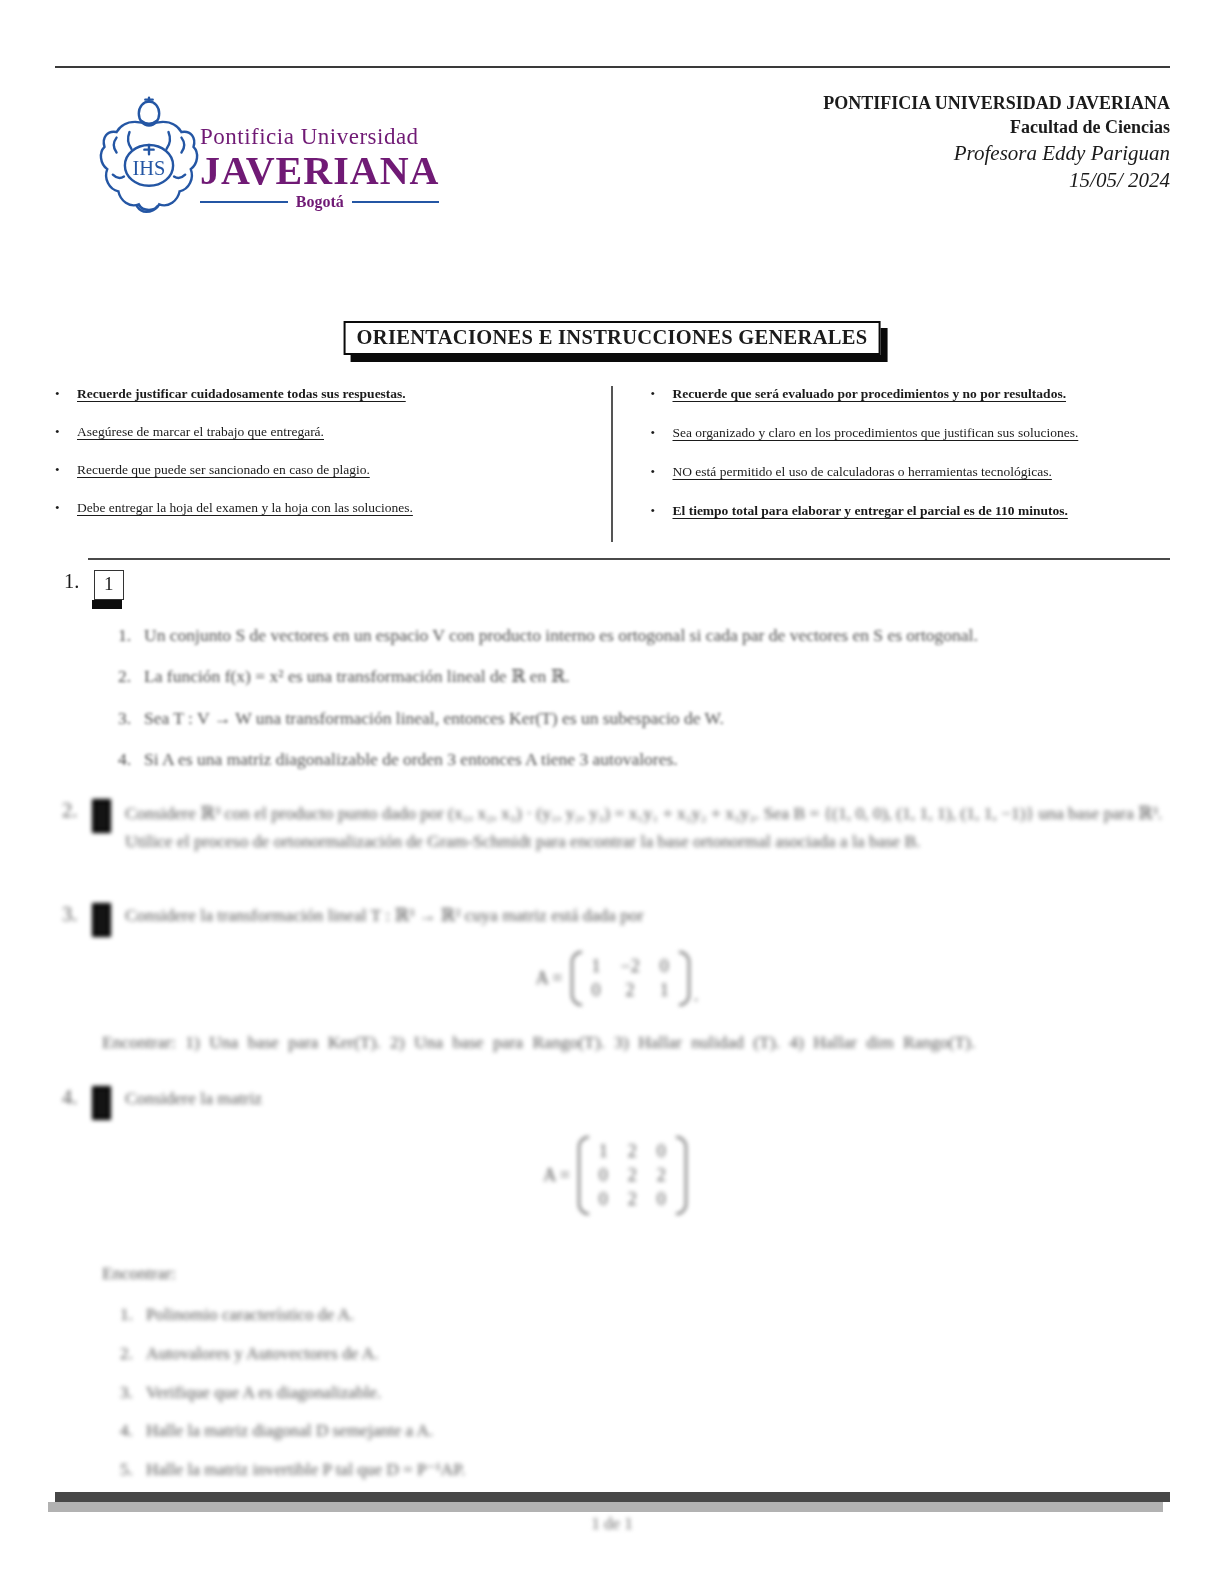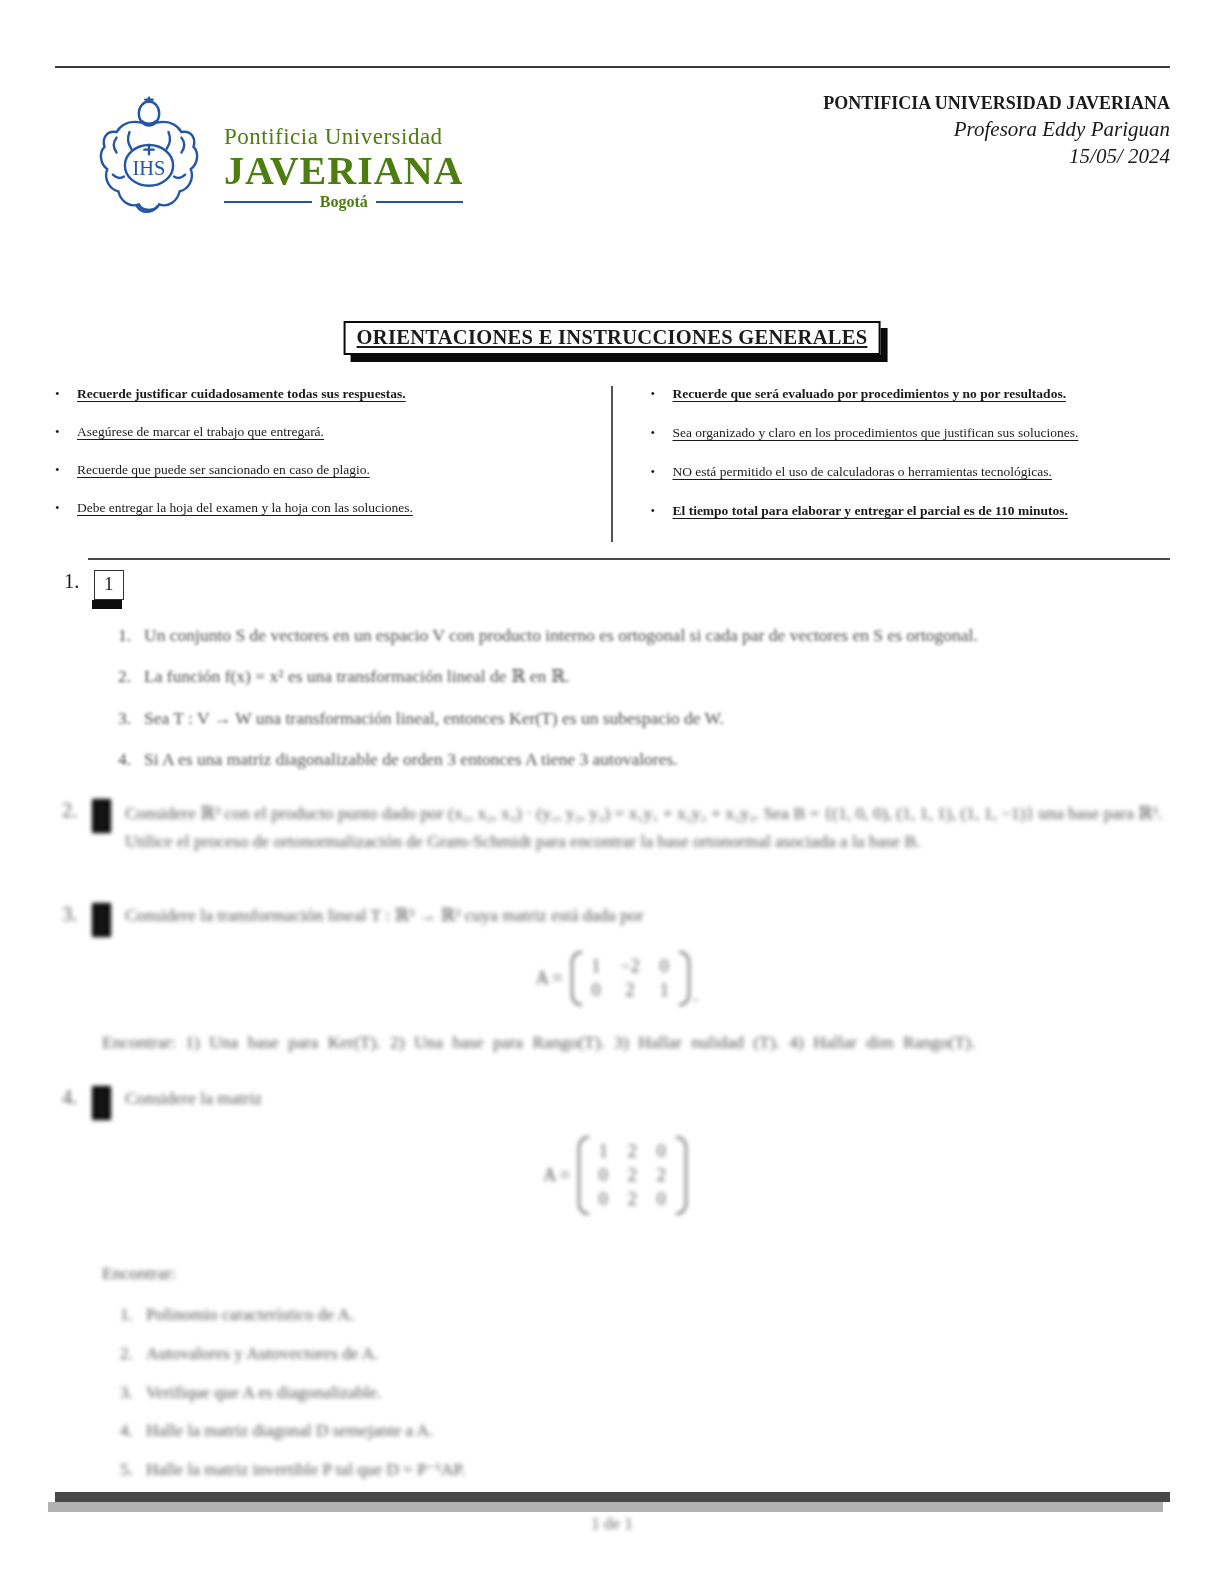--- a/index.html
+++ b/index.html
@@ -11,41 +11,41 @@
     color:#1b1b1b;
     overflow:hidden;
     margin:0 auto;
   }
   
   .top-rule{position:absolute;left:55px;right:54px;top:66px;border-top:2px solid #3a3a3a;}
   .mid-rule{position:absolute;left:88px;right:54px;top:558px;border-top:2px solid #4a4a4a;}
   
   .header{position:absolute;top:88px;left:55px;right:54px;display:flex;justify-content:space-between;}
   .logo{display:flex;align-items:flex-start;margin-left:43px;margin-top:8px;}
-  .logo-text{margin-left:24px;margin-top:28px;color:#4d7c0f;}
+  .logo-text{margin-left:0;margin-top:28px;color:#701a75;}
   .logo-line1{font-size:23px;letter-spacing:.5px;}
   .logo-line2{font-size:40px;font-weight:bold;letter-spacing:1px;line-height:1.05;}
   .logo-line3{display:flex;align-items:center;font-size:16px;margin-top:1px;font-weight:bold;}
   .logo-line3 .hline{flex:1;border-top:2px solid #2456a4;}
   .logo-line3 .city{padding:0 8px;}
   .hdr-right{text-align:right;line-height:1.32;margin-top:4px;}
   .hdr-right .b{font-weight:bold;font-size:18px;}
   .hdr-right .i{font-style:italic;font-size:21px;}
   
   .fields-row{position:absolute;top:270px;left:55px;width:885px;display:flex;align-items:flex-end;font-size:21px;font-weight:bold;}
   .fill-line{border-bottom:1.6px solid #111;height:24px;}
   .name-line{flex:1;margin:0 10px 2px 14px;}
   .grade-line{width:112px;margin:0 0 2px 12px;}
   
   .title-box{
     position:absolute;top:321px;left:50%;transform:translateX(-50%);
     border:2px solid #0a0a0a;background:#fff;
     box-shadow:7px 7px 0 #0a0a0a;
     padding:3px 11px 4px 11px;
-    font-weight:bold;font-size:20.5px;letter-spacing:.3px;white-space:nowrap;text-decoration:underline;
+    font-weight:bold;font-size:20.5px;letter-spacing:.3px;white-space:nowrap;
   }
   
   .instructions{position:absolute;top:386px;left:55px;right:54px;display:flex;}
   .instr-col{width:50%;box-sizing:border-box;}
   .instr-col.left{padding-right:28px;border-right:2px solid #555;}
   .instr-col.right{padding-left:38px;}
   .bullet-item{display:flex;margin-bottom:21px;font-size:13.5px;line-height:1.25;}
   .bullet-item .dot{width:22px;flex:0 0 22px;font-size:13px;}
   .bullet-item .txt{text-decoration:underline;text-underline-offset:3px;}
   .bullet-item.bold .txt{font-weight:bold;}
@@ -135,20 +135,21 @@
         <div class="logo-line2">JAVERIANA</div>
         <div class="logo-line3">
           <span class="hline"></span>
           <span class="city">Bogotá</span>
           <span class="hline"></span>
         </div>
       </div>
     </div>
     <div class="hdr-right">
       <div class="b">PONTIFICIA UNIVERSIDAD JAVERIANA</div>
+      <div class="b">Facultad de Ciencias</div>
       <div class="i">Profesora Eddy Pariguan</div>
       <div class="i">15/05/ 2024</div>
     </div>
   </div>
 
 
   <div class="title-box">
     <span>ORIENTACIONES E INSTRUCCIONES GENERALES</span>
   </div>
 

